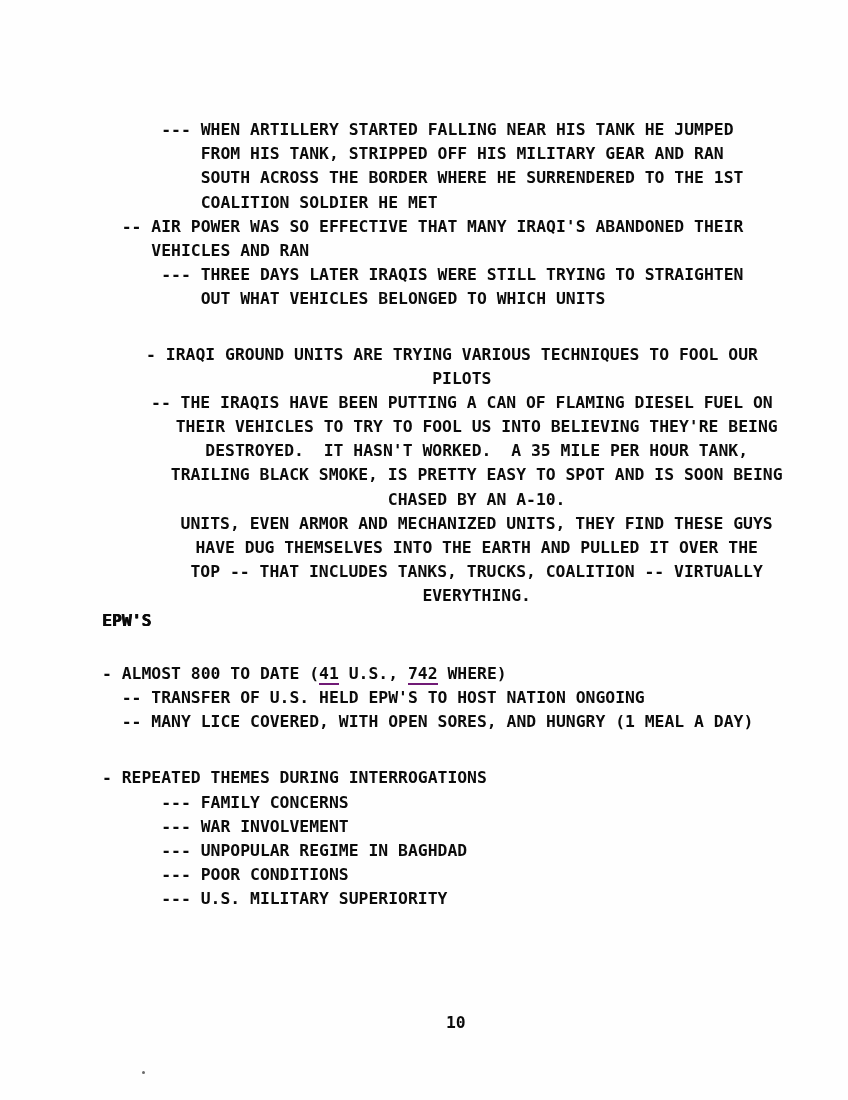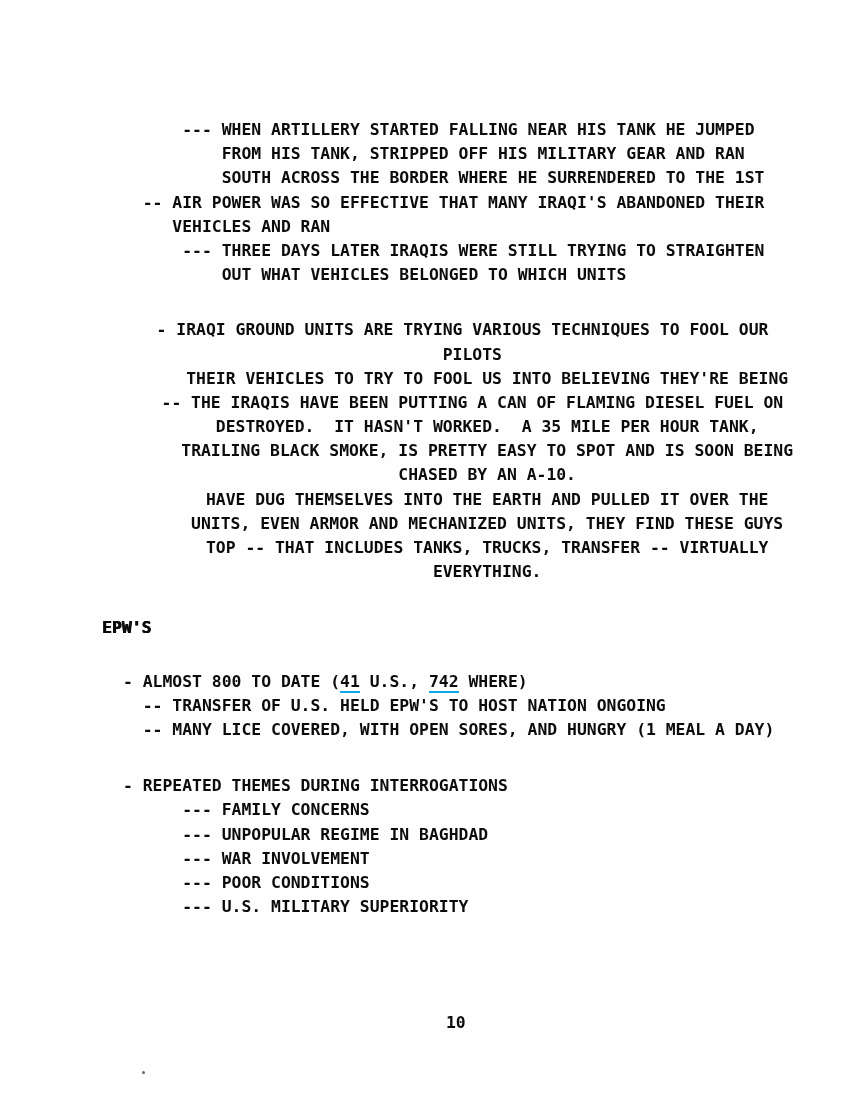--- a/index.html
+++ b/index.html
@@ -19,33 +19,33 @@
     line-height: 24.2px;
     color: #0b0b0b;
     -webkit-font-smoothing: antialiased;
   }
   .doc {
     position: absolute;
     left: 102px;
     top: 118px;
     width: 700px;
   }
-  .line { white-space: pre; height: 24.2px; margin-left: 21px; }
+  .line { white-space: pre; height: 24.2px; }
   .section { margin: 0; }
   .sec-iraqi   { margin-top: 31px; text-align: center; }
-  .sec-heading { margin-top: 32px; }
+  .sec-heading { }
   .sec-epw     { margin-top: 29px; }
   .sec-interr  { margin-top: 32px; }
   .heading {
     white-space: pre;
     height: 24.2px;
     text-shadow: 0.6px 0 0 #0b0b0b, 0 0.4px 0 #0b0b0b;
   }
   .ul {
-    border-bottom: 2px solid #0ea5e9;
+    border-bottom: 2px solid #701a75;
     padding-bottom: 0px;
   }
   .page-number {
     position: absolute;
     left: 446px;
     top: 1011px;
     white-space: pre;
   }
   .speck {
     position: absolute;
@@ -61,55 +61,56 @@
 <body>
 
 <div class="page">
 
   <div class="doc">
 
     <div class="section">
         <div class="line">      --- WHEN ARTILLERY STARTED FALLING NEAR HIS TANK HE JUMPED</div>
         <div class="line">          FROM HIS TANK, STRIPPED OFF HIS MILITARY GEAR AND RAN</div>
         <div class="line">          SOUTH ACROSS THE BORDER WHERE HE SURRENDERED TO THE 1ST</div>
+        <div class="line">          COALITION SOLDIER HE MET</div>
         <div class="line">  -- AIR POWER WAS SO EFFECTIVE THAT MANY IRAQI'S ABANDONED THEIR</div>
         <div class="line">     VEHICLES AND RAN</div>
         <div class="line">      --- THREE DAYS LATER IRAQIS WERE STILL TRYING TO STRAIGHTEN</div>
         <div class="line">          OUT WHAT VEHICLES BELONGED TO WHICH UNITS</div>
       </div>
 
     <div class="section sec-iraqi">
         <div class="line">- IRAQI GROUND UNITS ARE TRYING VARIOUS TECHNIQUES TO FOOL OUR</div>
         <div class="line">  PILOTS</div>
+        <div class="line">  -- THE IRAQIS HAVE BEEN PUTTING A CAN OF FLAMING DIESEL FUEL ON</div>
         <div class="line">     THEIR VEHICLES TO TRY TO FOOL US INTO BELIEVING THEY'RE BEING</div>
-        <div class="line">  -- THE IRAQIS HAVE BEEN PUTTING A CAN OF FLAMING DIESEL FUEL ON</div>
         <div class="line">     DESTROYED.  IT HASN'T WORKED.  A 35 MILE PER HOUR TANK,</div>
         <div class="line">     TRAILING BLACK SMOKE, IS PRETTY EASY TO SPOT AND IS SOON BEING</div>
         <div class="line">     CHASED BY AN A-10.</div>
+        <div class="line">     UNITS, EVEN ARMOR AND MECHANIZED UNITS, THEY FIND THESE GUYS</div>
         <div class="line">     HAVE DUG THEMSELVES INTO THE EARTH AND PULLED IT OVER THE</div>
-        <div class="line">     UNITS, EVEN ARMOR AND MECHANIZED UNITS, THEY FIND THESE GUYS</div>
-        <div class="line">     TOP -- THAT INCLUDES TANKS, TRUCKS, TRANSFER -- VIRTUALLY</div>
+        <div class="line">     TOP -- THAT INCLUDES TANKS, TRUCKS, COALITION -- VIRTUALLY</div>
         <div class="line">     EVERYTHING.</div>
       </div>
 
     <div class="heading sec-heading">EPW'S</div>
 
     <div class="section sec-epw">
       <div class="line"><span>- ALMOST 800 TO DATE (</span><span class="ul">41</span><span> U.S., </span><span class="ul">742</span><span> WHERE)</span></div>
       <div>
           <div class="line">  -- TRANSFER OF U.S. HELD EPW'S TO HOST NATION ONGOING</div>
           <div class="line">  -- MANY LICE COVERED, WITH OPEN SORES, AND HUNGRY (1 MEAL A DAY)</div>
         </div>
     </div>
 
     <div class="section sec-interr">
         <div class="line">- REPEATED THEMES DURING INTERROGATIONS</div>
         <div class="line">      --- FAMILY CONCERNS</div>
+        <div class="line">      --- WAR INVOLVEMENT</div>
         <div class="line">      --- UNPOPULAR REGIME IN BAGHDAD</div>
-        <div class="line">      --- WAR INVOLVEMENT</div>
         <div class="line">      --- POOR CONDITIONS</div>
         <div class="line">      --- U.S. MILITARY SUPERIORITY</div>
       </div>
 
   </div>
 
   <div class="page-number">10</div>
 
   <div class="speck"></div>
 

